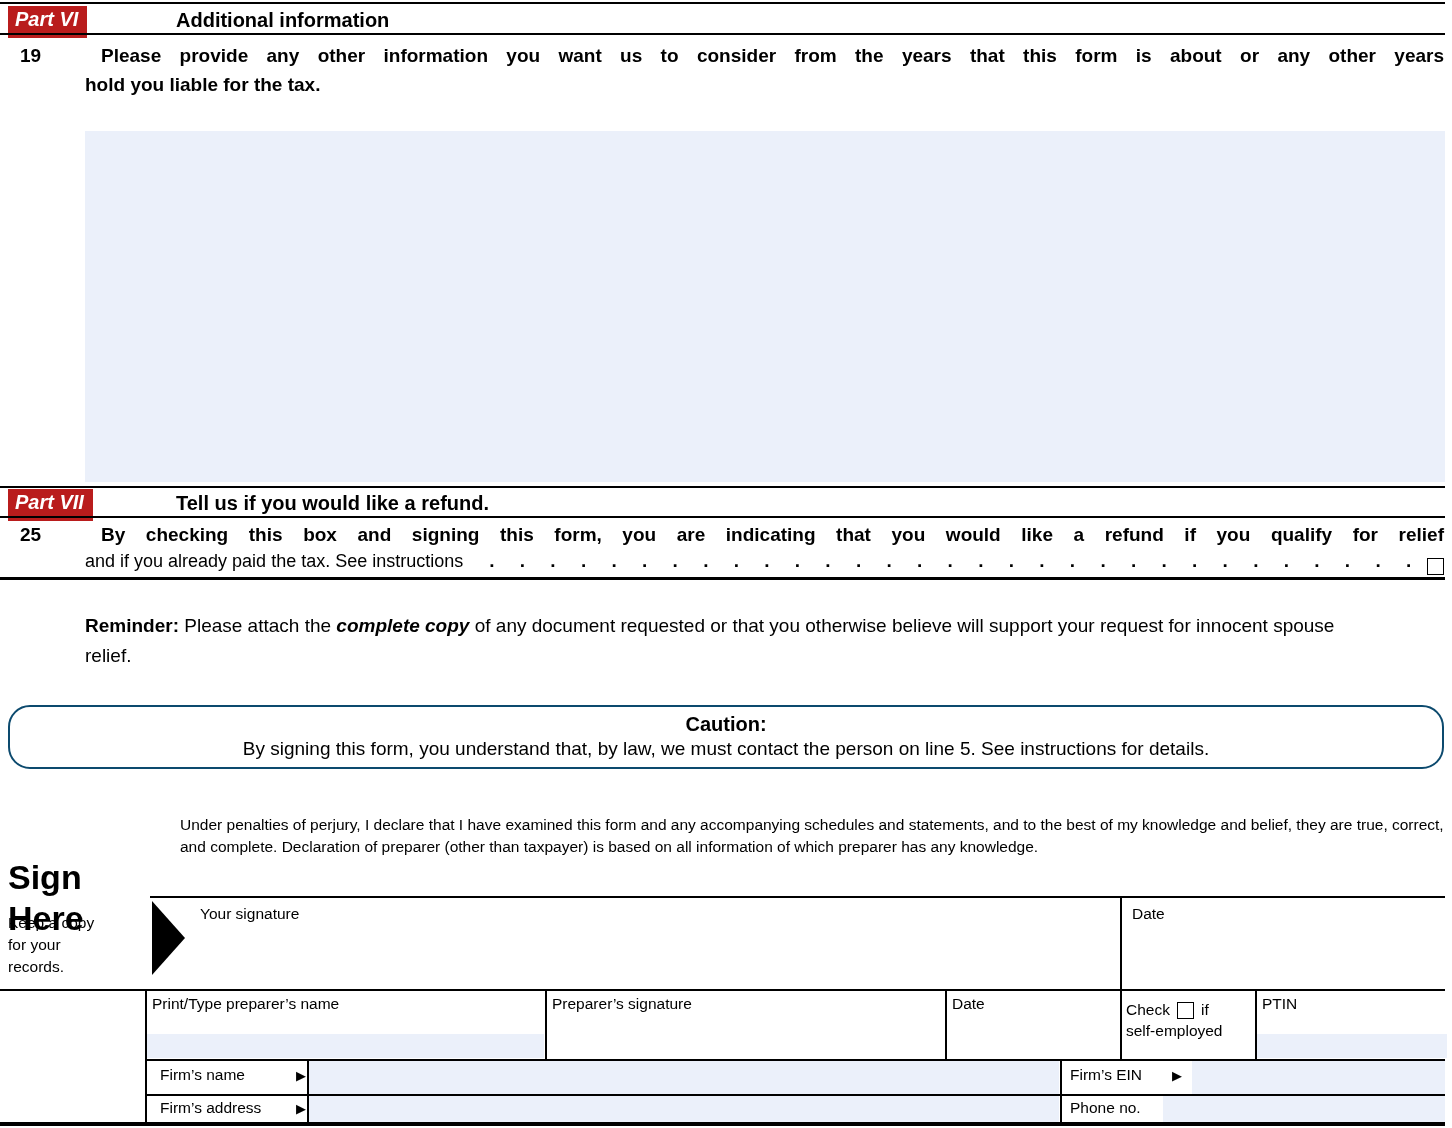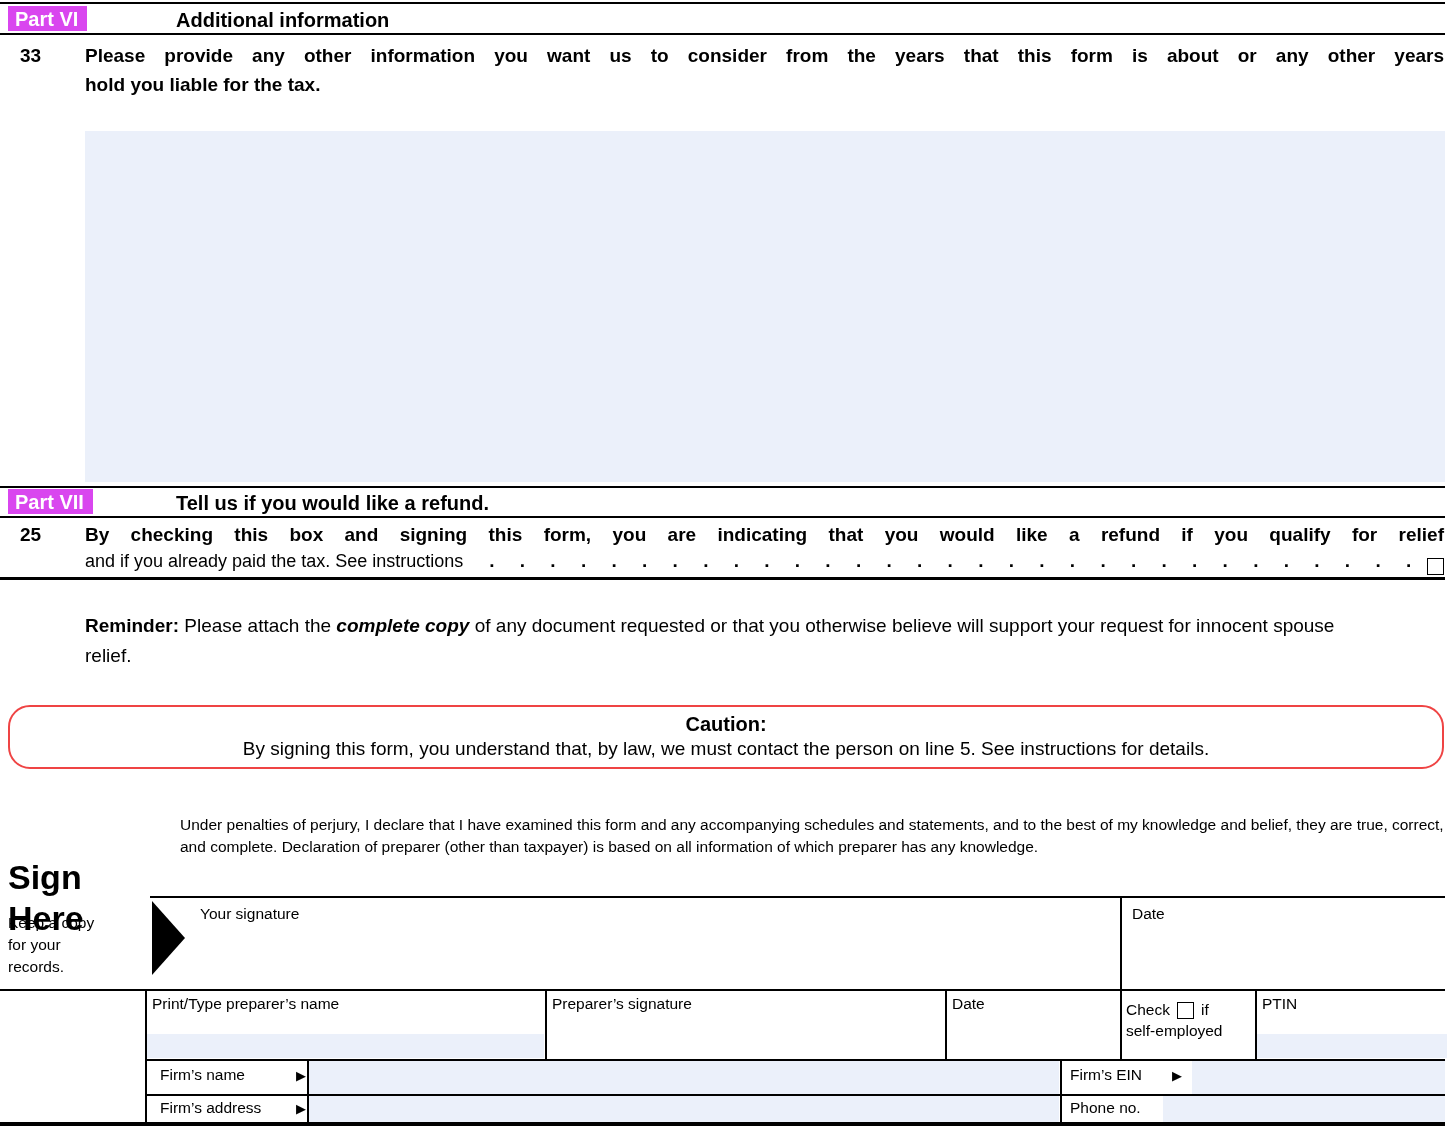--- a/index.html
+++ b/index.html
@@ -2,55 +2,55 @@
 <html><head>
 <meta charset="utf-8">
 <style>
   * { box-sizing: border-box; margin: 0; padding: 0; }
   body { background: #fff; }
   .page { position: relative; width: 1452px; height: 1128px; background: #fff; color: #000;
           font-family: "Liberation Sans", sans-serif; overflow: hidden; }
   .abs { position: absolute; }
   .hline { position: absolute; background: #000; height: 2px; }
   .vline { position: absolute; background: #000; width: 1.5px; }
-  .part-label { position: absolute; background: #d946ef; color: #fff; font-weight: bold;
-                font-size: 20px; line-height: 23px; padding: 2px 9px 0 7px; }
+  .part-label { position: absolute; background: #b91c1c; color: #fff; font-weight: bold;
+                font-size: 20px; line-height: 23px; padding: 2px 9px 7px 7px; font-style: italic; }
   .part-title { position: absolute; font-weight: bold; font-size: 20px; margin-left: 36px; }
   .bold19 { font-weight: bold; font-size: 19px; line-height: 29px; }
-  .jline { text-align: justify; text-align-last: justify; }
+  .jline { text-align: justify; text-align-last: justify; margin-left: 16px; }
   .blue { background: #ebf0fa; }
   .sm { font-size: 15.5px; }
   .b { font-weight: bold; margin-top: 48px; }
   .i { font-style: italic; }
   .l25row { display: flex; align-items: baseline; height: 30px; }
   .l25txt { font-weight: normal; font-size: 18px; white-space: nowrap; }
   .dots { flex: 1 1 auto; overflow: hidden; white-space: nowrap; letter-spacing: 10px;
           padding-left: 26px; font-size: 19px; font-weight: bold; }
   .cbox { width: 17px; height: 17px; border: 1.8px solid #000; background: #fff;
           flex: 0 0 auto; align-self: flex-end; margin-bottom: 5px; }
-  .caution-box { position: absolute; border: 2px solid #ef4444; border-radius: 22px; text-align: center; }
+  .caution-box { position: absolute; border: 2px solid #0c4a6e; border-radius: 22px; text-align: center; }
   .labelrow { position: absolute; display: flex; justify-content: space-between; align-items: center; }
   .arrow { font-size: 13px; }
   .field-region { position: absolute; background: transparent; }
   .tri { position: absolute; width: 0; height: 0;
          border-top: 37px solid transparent; border-bottom: 37px solid transparent;
          border-left: 33px solid #000; }
 </style>
 </head>
 <body>
 
 <div class="page">
 
   <div class="hline" style="top:2px;left:0;width:1445px;"></div>
 
   <div class="part-label" style="left:8px;top:6px;">Part VI</div>
   <div class="part-title" style="left:140px;top:9px;">Additional information</div>
   <div class="hline" style="top:33px;left:0;width:1445px;"></div>
 
-  <div class="abs bold19" style="left:20px;top:41px;">33</div>
+  <div class="abs bold19" style="left:20px;top:41px;">19</div>
   <div class="abs" style="left:85px;top:41px;width:1359px;">
     <div class="bold19 jline">Please provide any other information you want us to consider from the years that this form is about or any other years</div>
     <div class="bold19">hold you liable for the tax.</div>
   </div>
 
   <div class="abs blue" style="left:85px;top:131px;width:1360px;height:351px;"></div>
 
   <div class="hline" style="top:486px;left:0;width:1445px;"></div>
   <div class="part-label" style="left:8px;top:489px;">Part VII</div>
   <div class="part-title" style="left:140px;top:492px;">Tell us if you would like a refund.</div>

